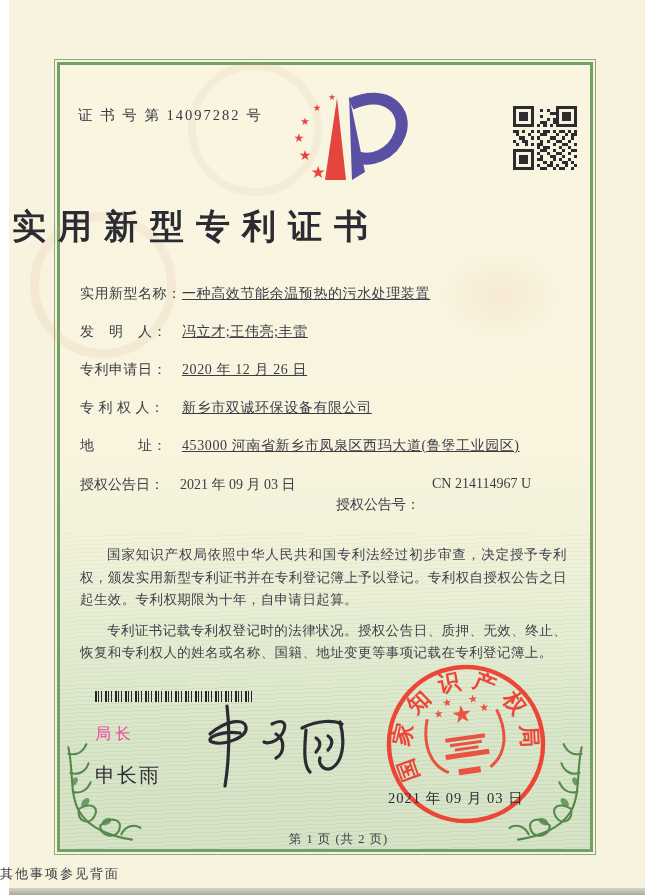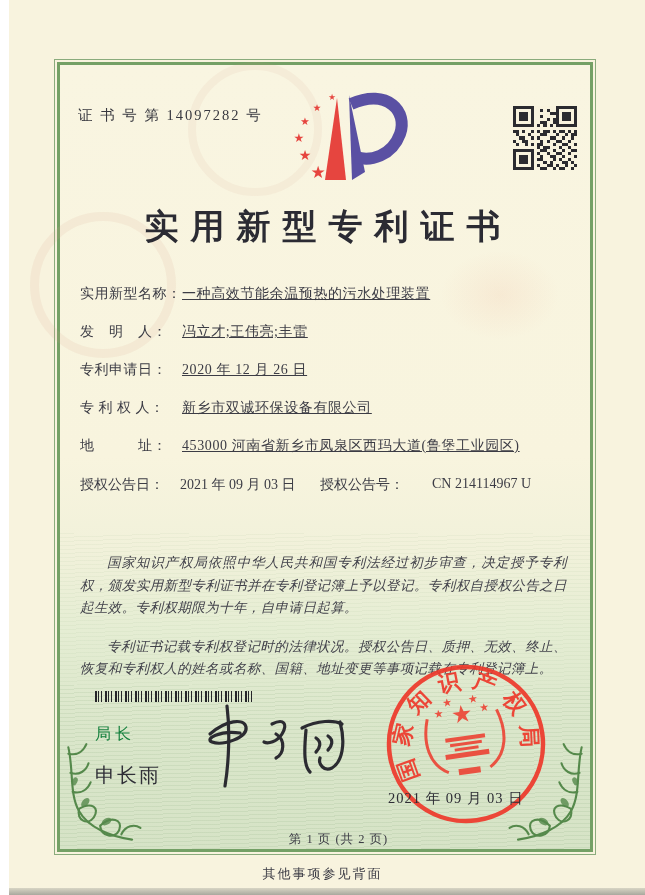--- a/index.html
+++ b/index.html
@@ -28,45 +28,45 @@
   .wm{position:absolute;border-radius:50%;}
   .wm1{left:30px;top:212px;width:128px;height:128px;border:9px solid rgba(214,160,138,.13);}
   .wm2{left:188px;top:62px;width:118px;height:118px;border:8px solid rgba(214,160,138,.09);}
   .wm3{left:440px;top:250px;width:120px;height:90px;
     background:radial-gradient(ellipse at center,rgba(232,140,110,.10),rgba(232,140,110,0) 70%);border:none;}
   
   .content{position:absolute;inset:0;color:#3c3c45;}
   .cert-number{position:absolute;left:78px;top:106px;font-size:14.5px;letter-spacing:2px;color:#38383f;}
   .logo{position:absolute;left:288px;top:86px;width:122px;height:102px;}
   .qr{position:absolute;left:512px;top:106px;width:66px;height:64px;}
-  .title{position:absolute;left:0;right:0;top:204px;text-align:center;
+  .title{position:absolute;left:0;right:0;top:204px;
     font-size:34px;font-weight:bold;letter-spacing:12px;text-indent:12px;color:#2b2b33;}
   .fields{position:absolute;left:80px;top:286px;width:487px;display:flex;flex-direction:column;gap:23px;
     font-size:14px;color:#3c3c45;}
   .field-row{display:flex;line-height:15px;}
   .f-label{flex:none;width:102px;letter-spacing:.5px;}
   .f-value{letter-spacing:.6px;text-decoration:underline;}
   .grant-row{position:relative;height:15px;}
   .grant-row span{position:absolute;top:0;white-space:nowrap;}
   .g-l1{left:0;}
   .g-v1{left:100px;}
-  .g-l2{left:240px;}
+  .g-l2{left:256px;margin-top:20px;}
   .g-v2{left:352px;}
   .body-text{position:absolute;left:80px;top:536px;width:487px;
     font-size:13.5px;line-height:22.5px;text-align:justify;color:#42424b;letter-spacing:.4px;}
-  .body-text p{margin:16px 0 2px 0;text-indent:2em;font-style:italic;}
+  .body-text p{margin:8px 0 2px 0;text-indent:2em;}
   .barcode{position:absolute;left:95px;top:691px;width:158px;height:11px;
     background:repeating-linear-gradient(90deg,#26262a 0 2px,rgba(0,0,0,0) 2px 3px,#26262a 3px 4px,rgba(0,0,0,0) 4px 6px,#26262a 6px 7px,rgba(0,0,0,0) 7px 10px);}
-  .sig-title{position:absolute;left:95px;top:724px;font-size:16px;letter-spacing:4px;color:#15803d;}
+  .sig-title{position:absolute;left:95px;top:724px;font-size:16px;letter-spacing:4px;color:#ec4899;}
   .sig-name{position:absolute;left:95px;top:762px;font-size:20px;letter-spacing:2px;color:#2f2f37;}
   .sig-hand{position:absolute;left:192px;top:700px;width:158px;height:92px;}
   .seal{position:absolute;left:378px;top:656px;width:176px;height:176px;transform:rotate(-8deg);opacity:.92;z-index:5;}
   .seal-date{position:absolute;left:388px;top:789px;font-size:14.5px;letter-spacing:1px;color:#2d2d35;z-index:6;font-weight:500;}
   .page-info{position:absolute;left:0;right:0;top:831px;text-align:center;font-size:12.5px;color:#3c3c45;letter-spacing:1px;padding-left:32px;}
-  .back-note{position:absolute;left:0;right:0;top:865px;text-align:center;font-size:13px;color:#3c3c45;letter-spacing:2px;}
+  .back-note{position:absolute;left:0;right:0;top:865px;text-align:left;font-size:13px;color:#3c3c45;letter-spacing:2px;}
 </style>
 </head>
 <body>
 
 <div class="paper"></div>
 <div class="scan-edge-bottom"></div>
 
 <div class="frame">
   <div class="frame-bg"></div>
   <div class="lines lines-a"></div>

